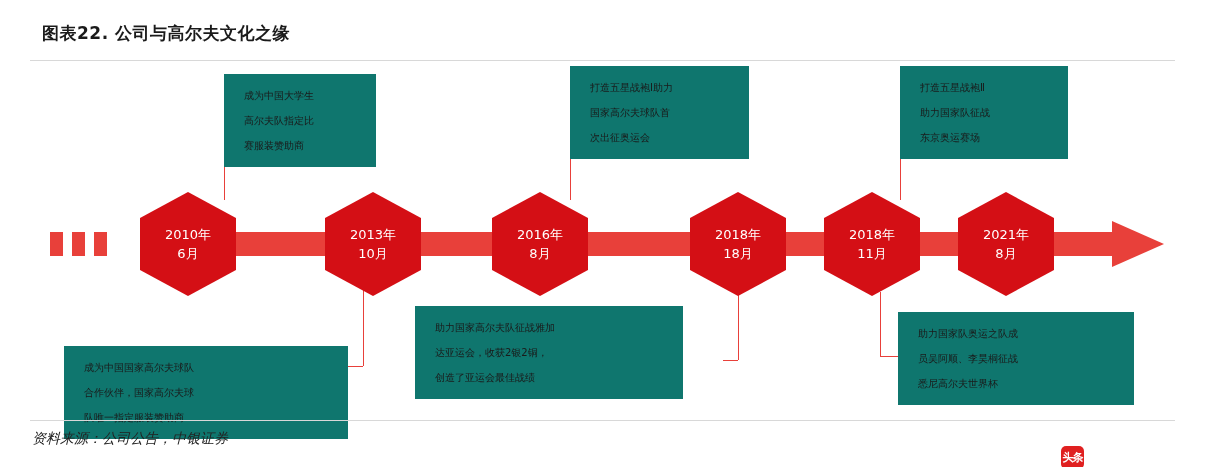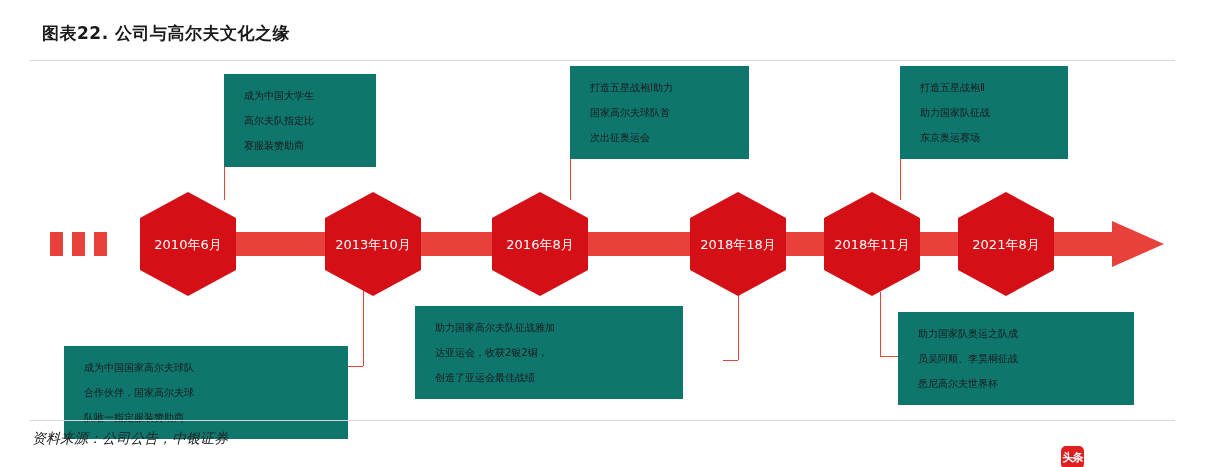--- a/index.html
+++ b/index.html
@@ -132,21 +132,21 @@
 
   
   .hex {
     position: absolute;
     width: 96px;
     height: 104px;
     top: 192px;
     background: #d40f15;
     clip-path: polygon(50% 0%, 100% 25%, 100% 75%, 50% 100%, 0% 75%, 0% 25%);
     display: flex;
-    flex-direction: row;
+    flex-direction: column;
     align-items: center;
     justify-content: center;
     color: #ffffff;
     font-family: "DejaVu Sans", sans-serif;
     font-size: 13px;
     line-height: 19px;
     text-align: center;
   }
   .hex span { display: block; }
 

